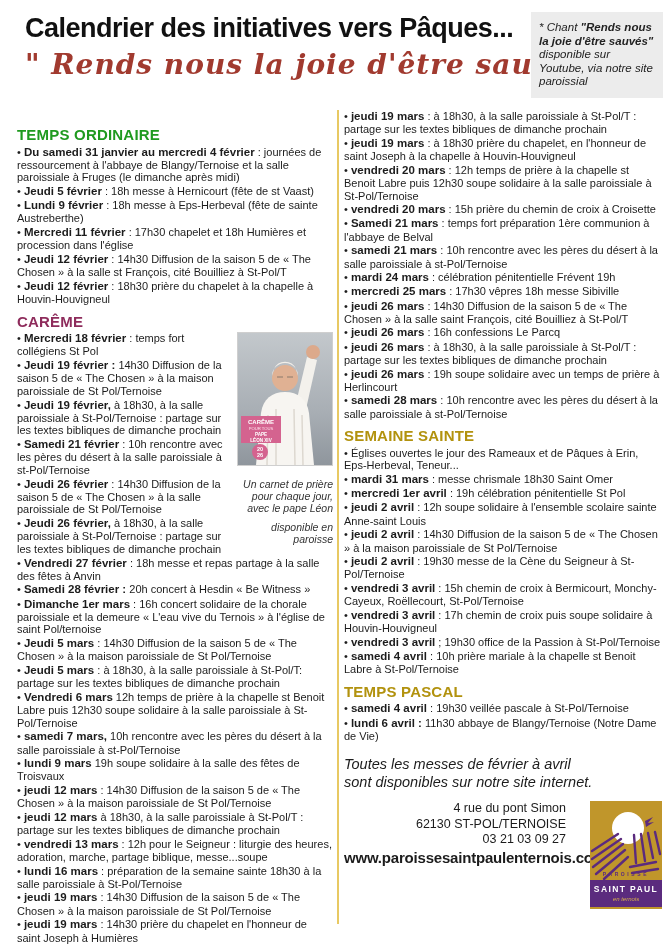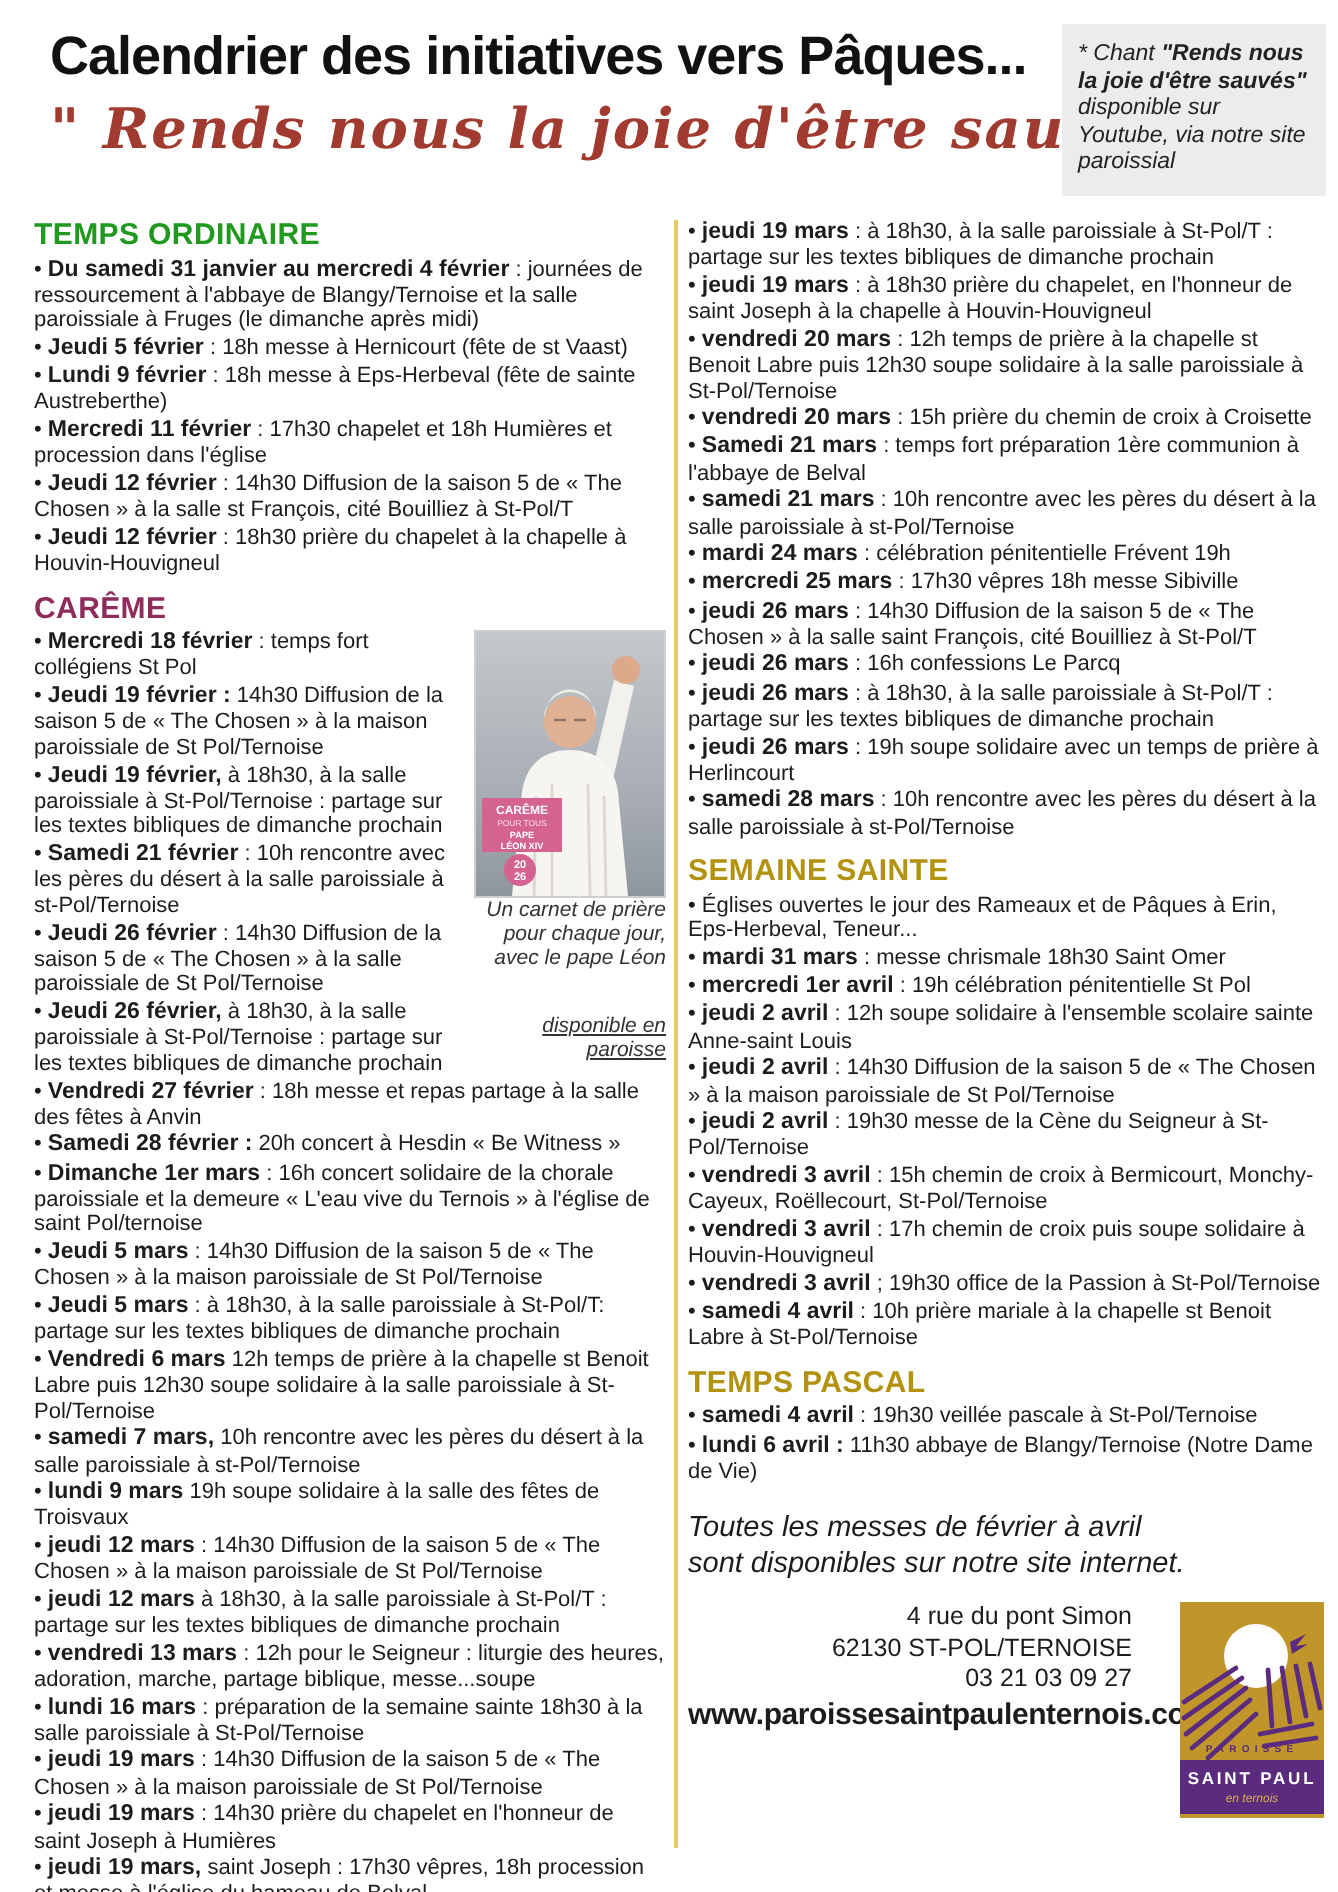--- a/index.html
+++ b/index.html
@@ -12,31 +12,31 @@
             font-size:28px;color:#a13a2f;margin-top:4px;letter-spacing:1px;}
   .note{position:absolute;top:12px;right:6px;width:116px;background:#ececec;
         padding:9px 8px;font-size:11.5px;font-style:italic;line-height:1.18;color:#222;}
   .note b{font-weight:bold;}
   
   .cols{display:flex;align-items:stretch;height:834px;padding:2px 7px 0 17px;box-sizing:border-box;}
   .col-left{width:316px;flex:none;}
   .divider{width:2px;background:#e8c963;margin:2px 5px 16px 4px;}
   .col-right{flex:1;padding-top:2px;min-width:0;}
   h2{margin:8px 0 2px;font-size:15px;line-height:1.1;letter-spacing:0.2px;}
-  h2.first{margin-top:2px;}
+  h2.first{margin-top:19px;}
   .green{color:#1f9a1f;}
   .plum{color:#8e2c5c;}
   .goldc{color:#b2920e;}
   .event{margin:0 0 1px;font-size:11px;line-height:1.15;}
   .event b{font-size:11.5px;}
   
   .pope-fig{float:right;width:100px;margin:0 0 4px 8px;text-align:right;}
   .pope-fig svg{display:block;margin-left:auto;border:1px solid #cfcfcf;}
-  .pope-cap{font-style:italic;font-size:10.5px;line-height:1.15;color:#333;margin-top:0;}
-  .pope-cap2{font-style:italic;font-size:10.5px;color:#333;margin-top:22px;text-decoration:underline;}
+  .pope-cap{font-style:italic;font-size:10.5px;line-height:1.15;color:#333;margin-top:12px;}
+  .pope-cap2{font-style:italic;font-size:10.5px;color:#333;margin-top:7px;}
   
   .message{margin-top:14px;font-weight:normal;font-style:italic;font-size:14.5px;
            line-height:1.2;width:250px;}
   .contact-row{display:flex;margin-top:10px;}
   .contact-left{flex:1;min-width:0;}
   .address{text-align:right;font-size:12.5px;line-height:1.25;padding-right:24px;}
   .website{font-weight:bold;font-size:15px;margin-top:1px;white-space:nowrap;letter-spacing:-0.2px;}
   .logo-box{width:72px;flex:none;}
 </style>
 </head>

